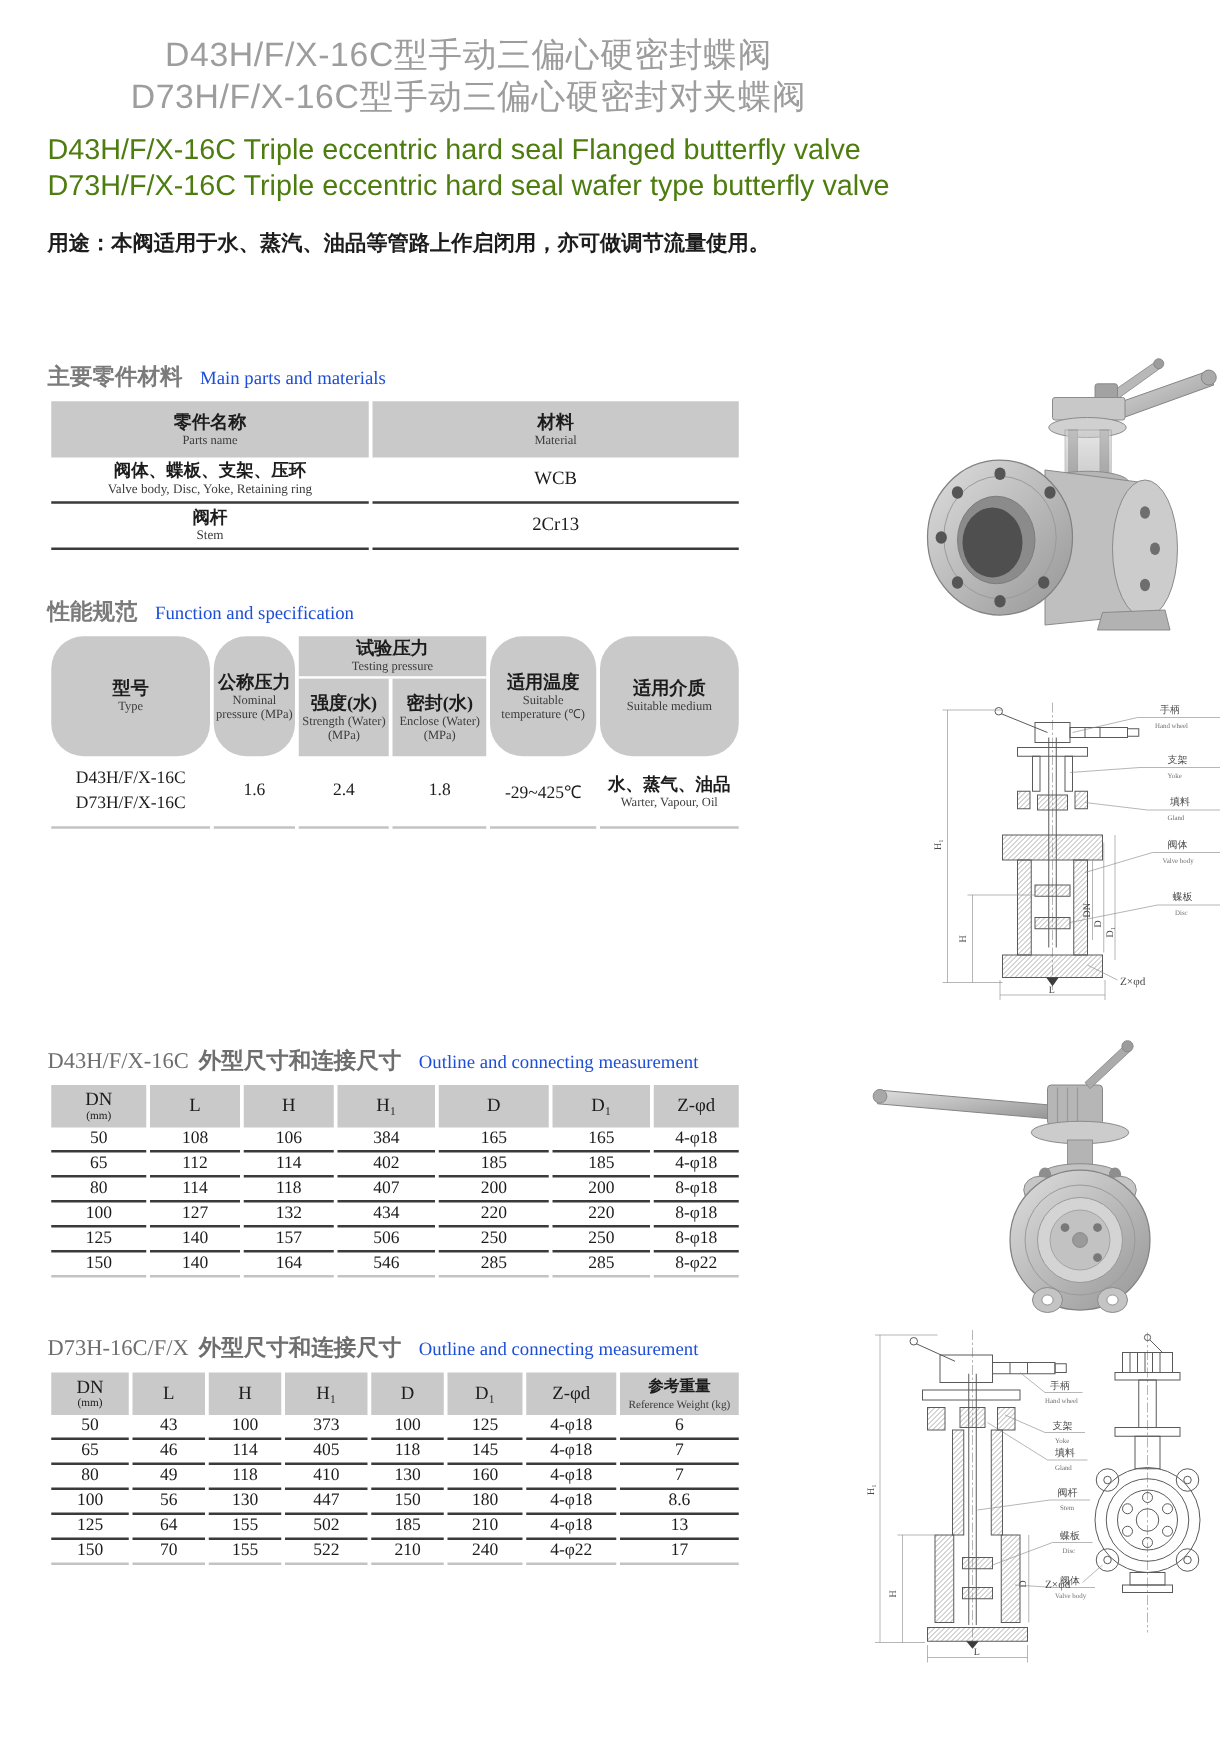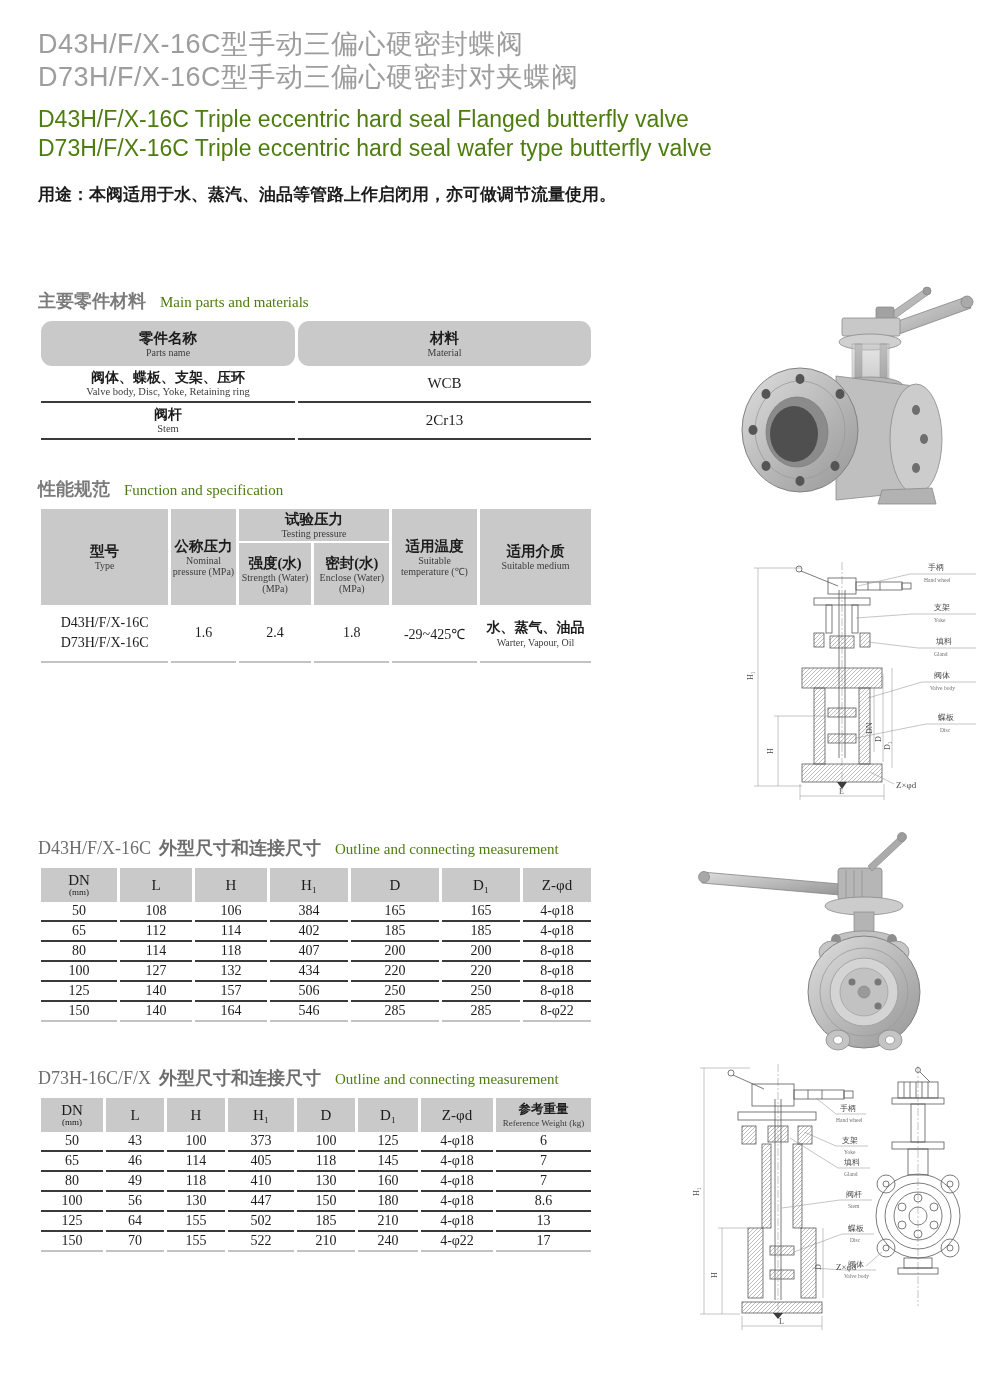--- a/index.html
+++ b/index.html
@@ -2,55 +2,55 @@
 <html><head>
 <meta charset="utf-8">
 <style>
   * { margin:0; padding:0; box-sizing:border-box; }
   body { background:#fff; }
   .page { position:relative; width:982px; height:1391px; background:#ffffff; overflow:hidden;
           font-family:"Liberation Serif", serif; color:#1c1c1c; }
 
   
   .titles { position:absolute; left:38px; top:28px; }
-  .t-zh { font-family:"Liberation Sans", sans-serif; font-size:27px; line-height:33px; color:#9d9d9d; letter-spacing:0.5px; }
+  .t-zh { font-family:"Liberation Sans", sans-serif; font-size:27px; line-height:33px; color:#9d9d9d; letter-spacing:0.5px;text-align:center; }
   .t-en-wrap { margin-top:11px; }
   .t-en { font-family:"Liberation Sans", sans-serif; font-size:23px; line-height:29px; color:#4d7c0f; }
 
   
   .usage { position:absolute; left:38px; top:180px; width:850px; }
   .usage-zh { font-size:17px; font-weight:bold; line-height:30px; }
   .usage-en { font-size:17.5px; line-height:30px; }
 
   
   .sec { position:absolute; left:38px; width:556px; }
   .sec-heading { font-size:18px; font-weight:bold; color:#7b7b7b; }
-  .sec-heading .h-en { font-size:15px; font-weight:normal; color:#4d7c0f; margin-left:14px; }
+  .sec-heading .h-en { font-size:15px; font-weight:normal; color:#1d4ed8; margin-left:14px; }
   .sec-heading .h-model { font-weight:normal; color:#6e6e6e; margin-right:8px; }
   .sec-heading .h-zh2 { font-weight:bold; color:#6e6e6e; }
 
   
   table.tbl { border-collapse:separate; border-spacing:3px 0; width:100%; table-layout:fixed; margin-top:8px; }
   table.tbl th { background:#c9c9c9; font-weight:normal; text-align:center; vertical-align:middle; padding:2px 1px; }
   table.tbl td { text-align:center; vertical-align:middle; border-bottom:2px solid #3a3a3a; }
   table.tbl tr.last td { border-bottom:2px solid #c3c3c3; }
   .th-zh { font-size:14.5px; font-weight:bold; line-height:17px; }
   .th-en { font-size:10px; color:#3c3c3c; line-height:11px; }
   .cell-zh { font-size:14px; font-weight:bold; line-height:17px; }
   .cell-en { font-size:10.5px; color:#3c3c3c; line-height:12px; }
   .cell-val { font-size:15px; }
 
   
-  .mat-table th { height:45px;border-radius:11px; }
+  .mat-table th { height:45px; }
   .mat-table td { height:37px; }
 
   
   .spec-table th.group { border-bottom:2px solid #ffffff; height:30px;margin-top:47px; }
   .spec-table th.sub { height:62px; }
-  .spec-table th.tall { height:76px; }
+  .spec-table th.tall { height:76px;border-radius:26px; }
   .spec-table td { height:58px; border-bottom:2px solid #c3c3c3; font-size:14px; }
   .spec-type { font-size:14px; line-height:20px; }
   .spec-med-zh { font-size:14px; font-weight:bold; }
   .spec-med-en { font-size:10px; color:#3c3c3c; }
 
   
   .dim-table th { height:34px; }
   .dim-table td { height:20px; font-size:14px; }
   .th-main { font-size:15px; line-height:15px; }
   .th-sub { font-size:9px; line-height:9px; }

